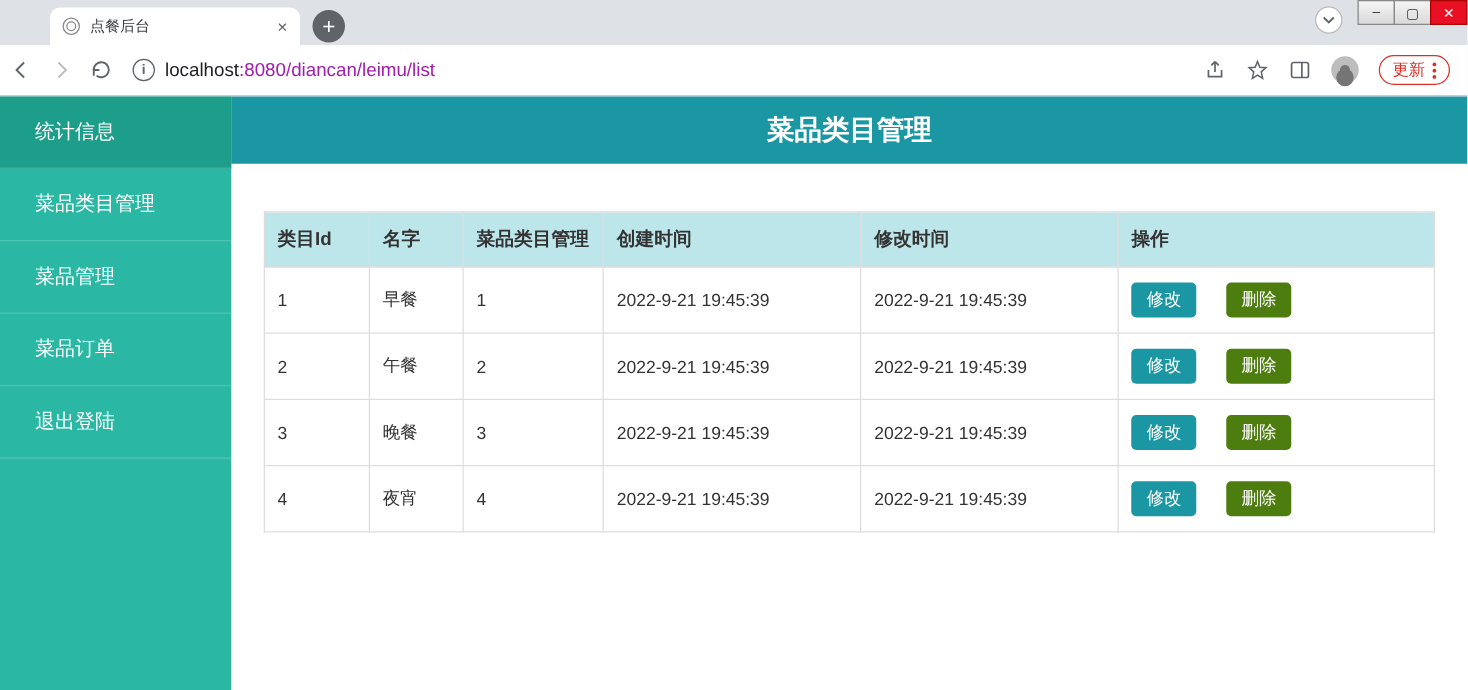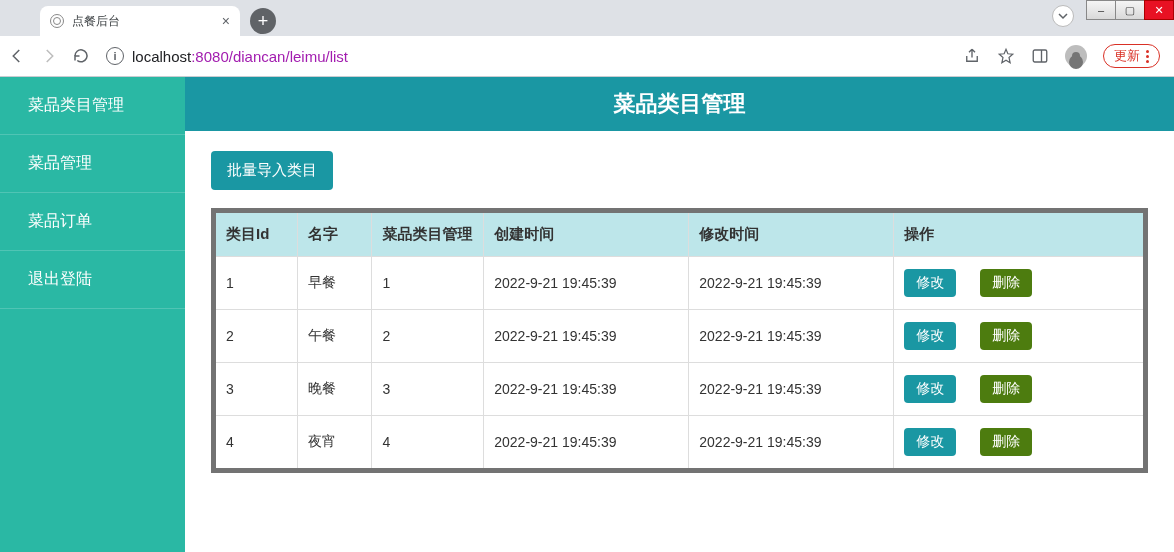--- a/index.html
+++ b/index.html
@@ -174,21 +174,21 @@
       font-family: inherit;
     }
     .btn-warning { background: #f0ad4e; }
     .btn-info    { background: #1a97a3; }
     .btn-sm { padding: 5px 12px; font-size: 14px; }
     .btn-danger{ background:#4d7c0f; }
 
     table.cat-table {
       width: 100%;
       border-collapse: collapse;
-      border: 5px solid #737373;
+      border: 1px solid #737373;
     }
     table.cat-table th, table.cat-table td {
       border: 1px solid #ddd;
       padding: 12px 10px;
       text-align: left;
       vertical-align: middle;
     }
     table.cat-table thead th {
       background: #bde6ea;
       font-weight: bold;
@@ -274,20 +274,23 @@
             <span></span>
           </span>
       </span>
     </div>
   </div>
 </div>
 
 <div class="app">
 
   <nav class="sidebar">
+    <div class="sidebar-item active">
+      <span>统计信息</span>
+    </div>
     <div class="sidebar-item">
       <span>菜品类目管理</span>
     </div>
     <div class="sidebar-item">
       <span>菜品管理</span>
     </div>
     <div class="sidebar-item">
       <span>菜品订单</span>
     </div>
     <div class="sidebar-item">
@@ -296,23 +299,20 @@
   </nav>
 
   <main class="main">
     <div class="page-header">
       <span>菜品类目管理</span>
     </div>
 
     <div class="content">
 
       <div class="actions">
-        <button class="btn btn-info">
-          <span>批量导入类目</span>
-        </button>
       </div>
 
       <table class="cat-table">
         <colgroup>
           <col style="width:9%">
             <col style="width:8%">
             <col style="width:12%">
           <col style="width:22%">
             <col style="width:22%">
             <col>

